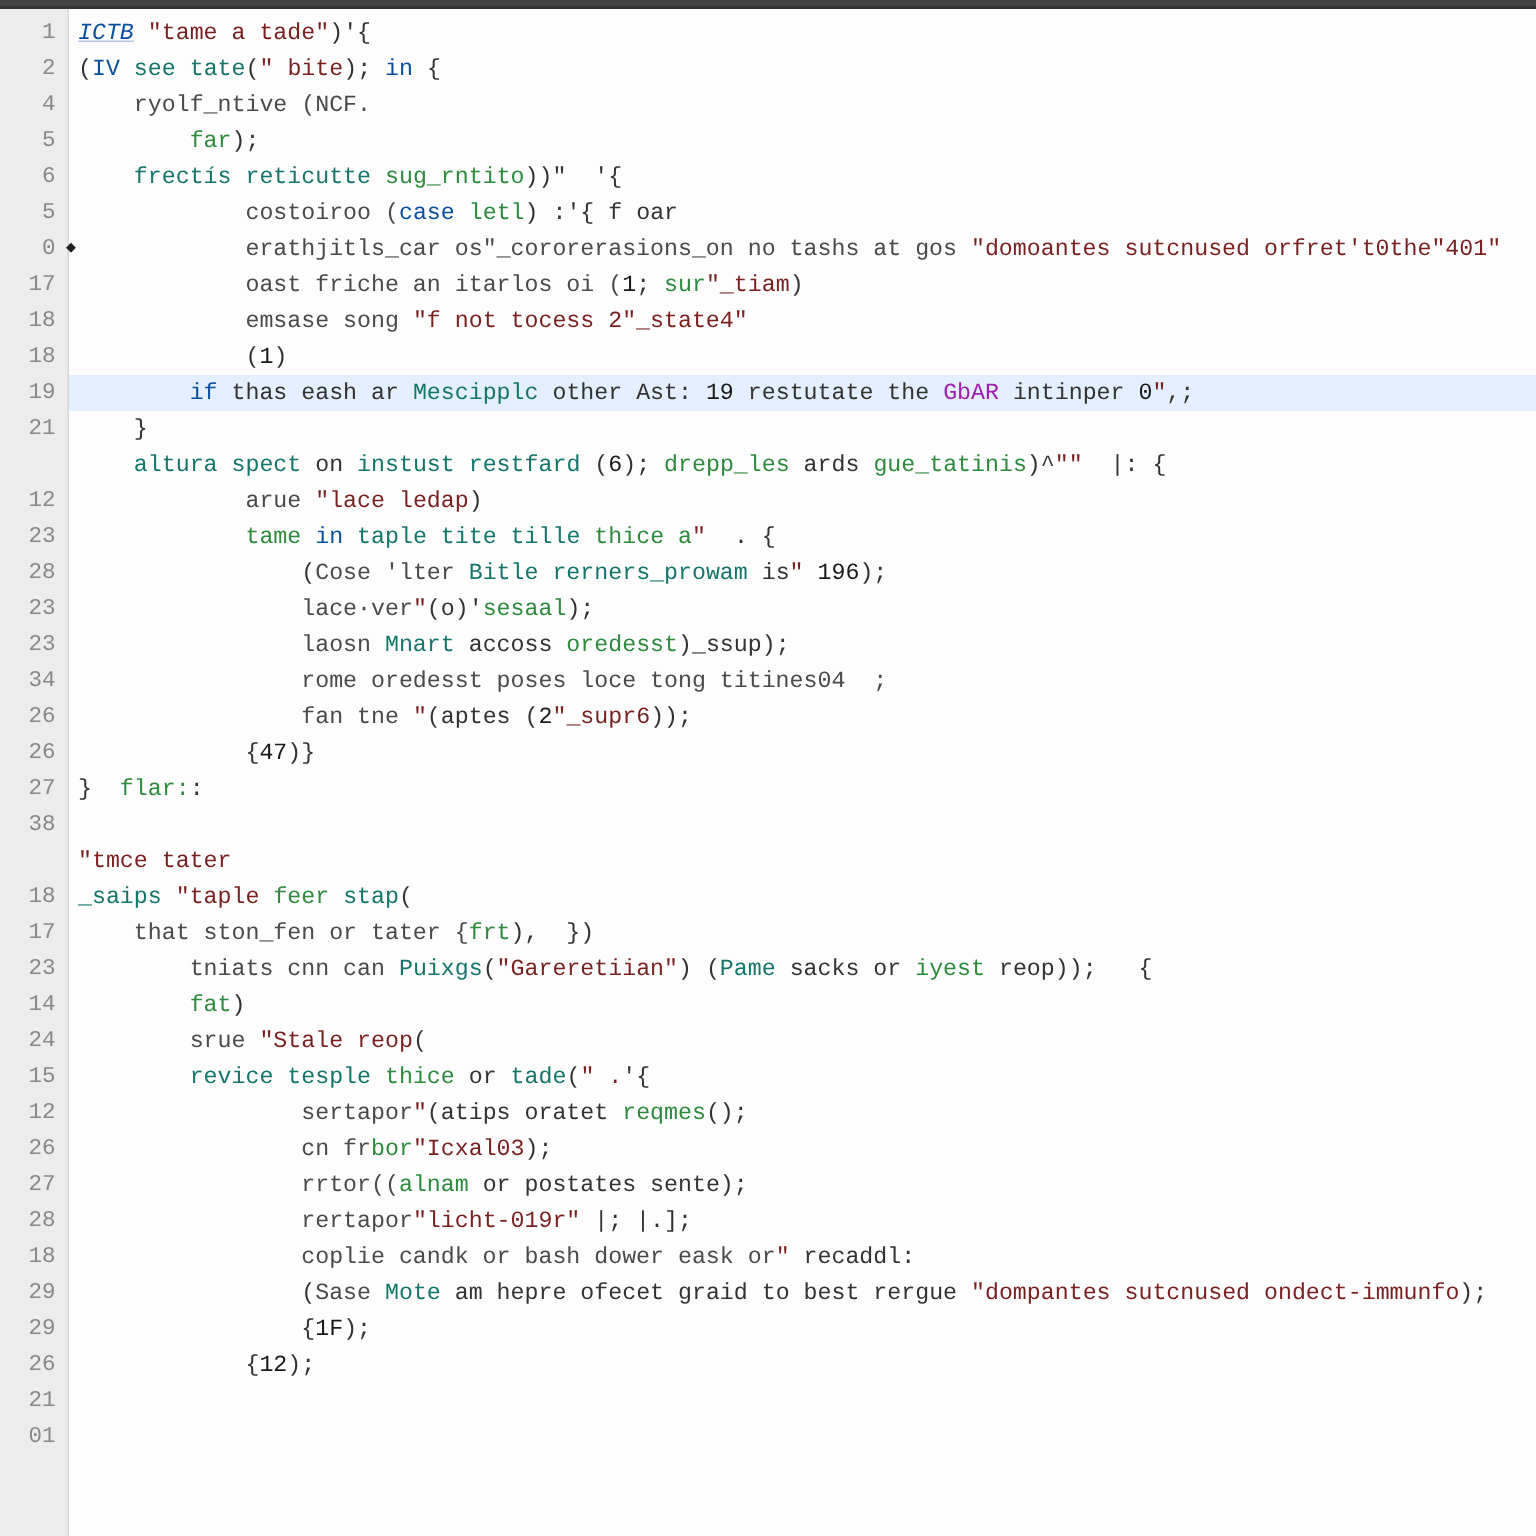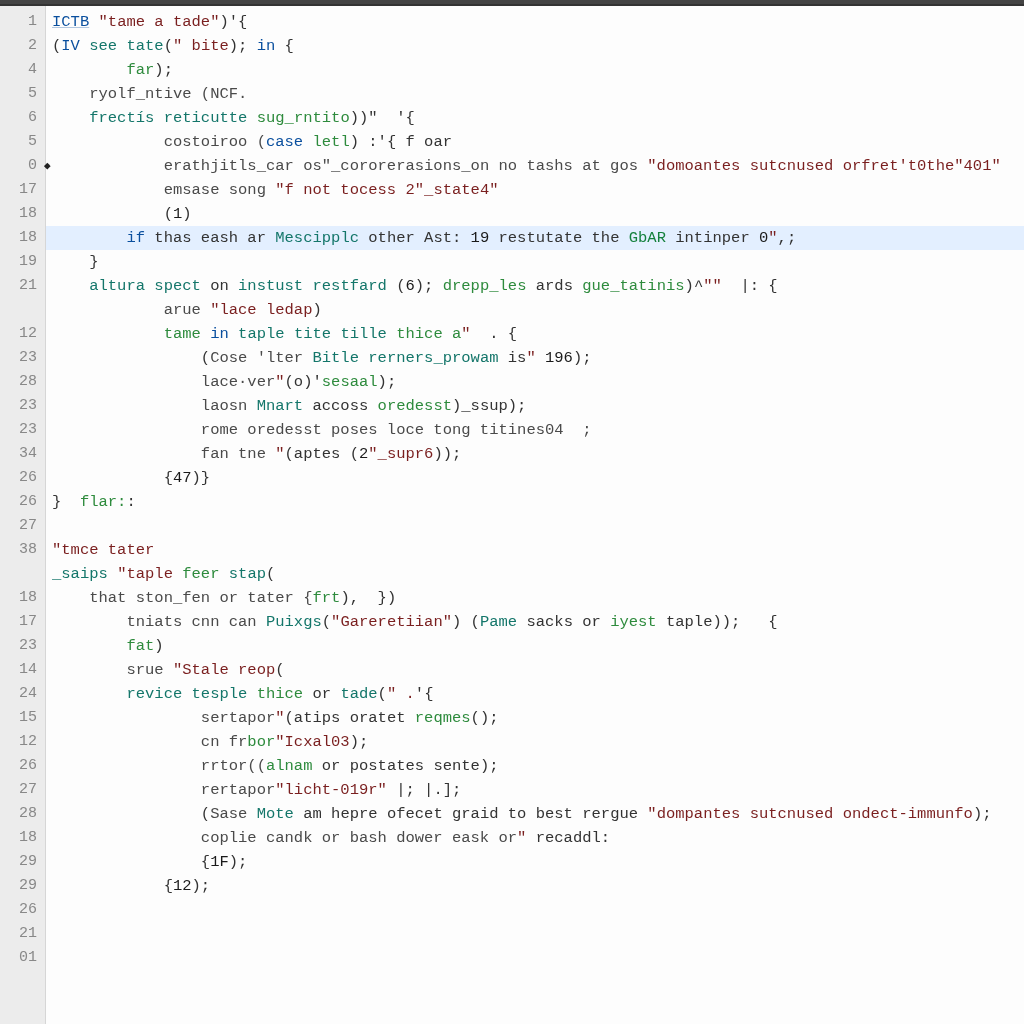--- a/index.html
+++ b/index.html
@@ -57,27 +57,27 @@
     width: 10px;
     height: 24px;
     line-height: 24px;
     font-size: 11px;
     color: #222;
   }
   
   .tk-kw   { color: #0a4f9e; }       
   .tk-def  { color: #14766a; }       
   .tk-str  { color: #7a1f1f; }       
-  .tk-typ  { color: #15803d; font-weight: 500; }
+  .tk-typ  { color: #a21caf; font-weight: 500; }
   .tk-var  { color: #4a4a4a; }
   .tk-num  { color: #1a1a1a; }
   .tk-pun  { color: #333; }
   .tk-green{ color: #2e8b3d; }
   .tk-dim  { color: #999; }
-  .tk-id   { color: #0a4f9e; text-decoration: underline; text-decoration-color: rgba(10,79,158,.3);}
+  .tk-id   { color: #0a4f9e; text-decoration: underline; text-decoration-color: rgba(10,79,158,.3); font-style: italic;}
 </style>
 </head>
 <body>
 
 <div class="topbar"></div>
 
 <div class="editor">
   <div class="gutter" id="gutter">
       <div class="ln">1</div>
       <div class="ln">2</div>
@@ -116,49 +116,50 @@
       <div class="ln">18</div>
       <div class="ln">29</div>
       <div class="ln">29</div>
       <div class="ln">26</div>
       <div class="ln">21</div>
       <div class="ln">01</div>
     </div>
   <div class="code" id="code">
       <div class="row"><span></span><span class="tk-id">ICTB</span><span class="tk-pun"> </span><span class="tk-str">"tame a tade"</span><span class="tk-pun">)'{</span></div>
       <div class="row"><span></span><span class="tk-pun">(</span><span class="tk-kw">IV</span><span class="tk-pun"> </span><span class="tk-def">see</span><span class="tk-pun"> </span><span class="tk-def">tate</span><span class="tk-pun">(</span><span class="tk-str">" bite</span><span class="tk-pun">); </span><span class="tk-kw">in</span><span class="tk-pun"> {</span></div>
+      <div class="row"><span>    </span><span class="tk-var">ryolf_ntive (NCF.</span></div>
       <div class="row"><span>        </span><span class="tk-green">far</span><span class="tk-pun">);</span></div>
-      <div class="row"><span>    </span><span class="tk-var">ryolf_ntive (NCF.</span></div>
       <div class="row"><span>    </span><span class="tk-def">frectís reticutte</span><span class="tk-pun"> </span><span class="tk-green">sug_rntito</span><span class="tk-pun">))"  '{</span></div>
       <div class="row"><span>            </span><span class="tk-var">costoiroo (</span><span class="tk-kw">case</span><span class="tk-pun"> </span><span class="tk-green">letl</span><span class="tk-pun">) :'{ f oar</span></div>
       <div class="row"><span class="marker">◆</span><span>            </span><span class="tk-var">erathjitls_car os"_cororerasions_on no tashs at gos </span><span class="tk-str">"domoantes sutcnused orfret't0the"401"</span></div>
+      <div class="row"><span>            </span><span class="tk-var">oast friche an itarlos oi (</span><span class="tk-num">1</span><span class="tk-pun">; </span><span class="tk-green">sur</span><span class="tk-str">"_tiam</span><span class="tk-pun">)</span></div>
       <div class="row"><span>            </span><span class="tk-var">emsase song </span><span class="tk-str">"f not tocess 2"_state4"</span></div>
       <div class="row"><span>            </span><span class="tk-pun">(</span><span class="tk-num">1</span><span class="tk-pun">)</span></div>
       <div class="row hl"><span>        </span><span class="tk-kw">if</span><span class="tk-pun"> thas eash ar </span><span class="tk-def">Mescipplc</span><span class="tk-pun"> other Ast: </span><span class="tk-num">19</span><span class="tk-pun"> restutate the </span><span class="tk-typ">GbAR</span><span class="tk-pun"> intinper </span><span class="tk-num">0</span><span class="tk-str">"</span><span class="tk-pun">,;</span></div>
       <div class="row"><span>    </span><span class="tk-pun">}</span></div>
       <div class="row"><span>    </span><span class="tk-def">altura spect</span><span class="tk-pun"> on </span><span class="tk-def">instust restfard</span><span class="tk-pun"> (</span><span class="tk-num">6</span><span class="tk-pun">); </span><span class="tk-green">drepp_les</span><span class="tk-pun"> ards </span><span class="tk-green">gue_tatinis</span><span class="tk-pun">)^</span><span class="tk-str">""</span><span class="tk-pun">  |: {</span></div>
       <div class="row"><span>            </span><span class="tk-var">arue </span><span class="tk-str">"lace ledap</span><span class="tk-pun">)</span></div>
       <div class="row"><span>            </span><span class="tk-green">tame</span><span class="tk-pun"> </span><span class="tk-kw">in</span><span class="tk-pun"> </span><span class="tk-def">taple tite tille</span><span class="tk-pun"> </span><span class="tk-green">thice a</span><span class="tk-str">"</span><span class="tk-pun">  . {</span></div>
       <div class="row"><span>                </span><span class="tk-pun">(</span><span class="tk-var">Cose 'lter </span><span class="tk-def">Bitle rerners_prowam</span><span class="tk-pun"> is</span><span class="tk-str">" </span><span class="tk-num">196</span><span class="tk-pun">);</span></div>
       <div class="row"><span>                </span><span class="tk-var">lace·ver</span><span class="tk-str">"</span><span class="tk-pun">(o)'</span><span class="tk-green">sesaal</span><span class="tk-pun">);</span></div>
       <div class="row"><span>                </span><span class="tk-var">laosn </span><span class="tk-def">Mnart</span><span class="tk-pun"> accoss </span><span class="tk-green">oredesst</span><span class="tk-pun">)_ssup);</span></div>
       <div class="row"><span>                </span><span class="tk-var">rome oredesst poses loce tong titines04  ;</span></div>
       <div class="row"><span>                </span><span class="tk-var">fan tne </span><span class="tk-str">"</span><span class="tk-pun">(aptes (</span><span class="tk-num">2</span><span class="tk-str">"_supr6</span><span class="tk-pun">));</span></div>
       <div class="row"><span>            </span><span class="tk-pun">{</span><span class="tk-num">47</span><span class="tk-pun">)}</span></div>
       <div class="row"><span></span><span class="tk-pun">}  </span><span class="tk-green">flar:</span><span class="tk-pun">:</span></div>
       <div class="row"><span></span></div>
       <div class="row"><span></span><span class="tk-str">"tmce tater</span></div>
       <div class="row"><span></span><span class="tk-def">_saips</span><span class="tk-pun"> </span><span class="tk-str">"taple</span><span class="tk-pun"> </span><span class="tk-green">feer</span><span class="tk-pun"> </span><span class="tk-def">stap</span><span class="tk-pun">(</span></div>
       <div class="row"><span>    </span><span class="tk-var">that ston_fen or tater {</span><span class="tk-green">frt</span><span class="tk-pun">),  })</span></div>
-      <div class="row"><span>        </span><span class="tk-var">tniats cnn can </span><span class="tk-def">Puixgs</span><span class="tk-pun">(</span><span class="tk-str">"Gareretiian"</span><span class="tk-pun">) (</span><span class="tk-def">Pame</span><span class="tk-pun"> sacks or </span><span class="tk-green">iyest</span><span class="tk-pun"> taple));   {</span></div>
+      <div class="row"><span>        </span><span class="tk-var">tniats cnn can </span><span class="tk-def">Puixgs</span><span class="tk-pun">(</span><span class="tk-str">"Gareretiian"</span><span class="tk-pun">) (</span><span class="tk-def">Pame</span><span class="tk-pun"> sacks or </span><span class="tk-green">iyest</span><span class="tk-pun"> reop));   {</span></div>
       <div class="row"><span>        </span><span class="tk-green">fat</span><span class="tk-pun">)</span></div>
       <div class="row"><span>        </span><span class="tk-var">srue </span><span class="tk-str">"Stale reop</span><span class="tk-pun">(</span></div>
       <div class="row"><span>        </span><span class="tk-def">revice tesple</span><span class="tk-pun"> </span><span class="tk-green">thice</span><span class="tk-pun"> or </span><span class="tk-def">tade</span><span class="tk-pun">(</span><span class="tk-str">" .</span><span class="tk-pun">'{</span></div>
       <div class="row"><span>                </span><span class="tk-var">sertapor</span><span class="tk-str">"</span><span class="tk-pun">(atips oratet </span><span class="tk-green">reqmes</span><span class="tk-pun">();</span></div>
       <div class="row"><span>                </span><span class="tk-var">cn fr</span><span class="tk-green">bor</span><span class="tk-str">"Icxal03</span><span class="tk-pun">);</span></div>
       <div class="row"><span>                </span><span class="tk-var">rrtor((</span><span class="tk-green">alnam</span><span class="tk-pun"> or postates sente);</span></div>
       <div class="row"><span>                </span><span class="tk-var">rertapor</span><span class="tk-str">"licht-019r"</span><span class="tk-pun"> |; |.];</span></div>
+      <div class="row"><span>                </span><span class="tk-var">coplie candk or bash dower eask or</span><span class="tk-str">"</span><span class="tk-pun"> recaddl:</span></div>
       <div class="row"><span>                </span><span class="tk-pun">(</span><span class="tk-var">Sase </span><span class="tk-def">Mote</span><span class="tk-pun"> am hepre ofecet graid to best rergue </span><span class="tk-str">"dompantes sutcnused ondect-immunfo</span><span class="tk-pun">);</span></div>
-      <div class="row"><span>                </span><span class="tk-var">coplie candk or bash dower eask or</span><span class="tk-str">"</span><span class="tk-pun"> recaddl:</span></div>
       <div class="row"><span>                </span><span class="tk-pun">{</span><span class="tk-num">1F</span><span class="tk-pun">);</span></div>
       <div class="row"><span>            </span><span class="tk-pun">{</span><span class="tk-num">12</span><span class="tk-pun">);</span></div>
     </div>
 </div>
 
 </body></html>

